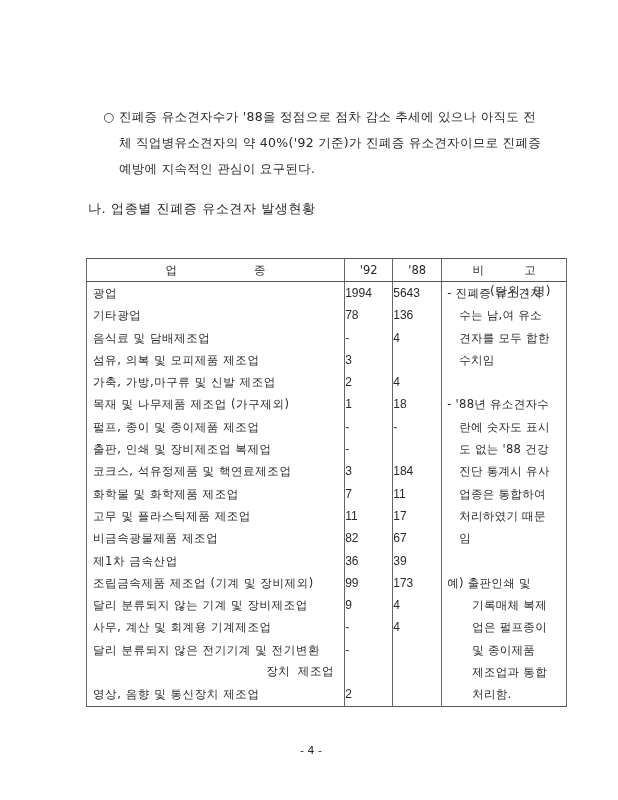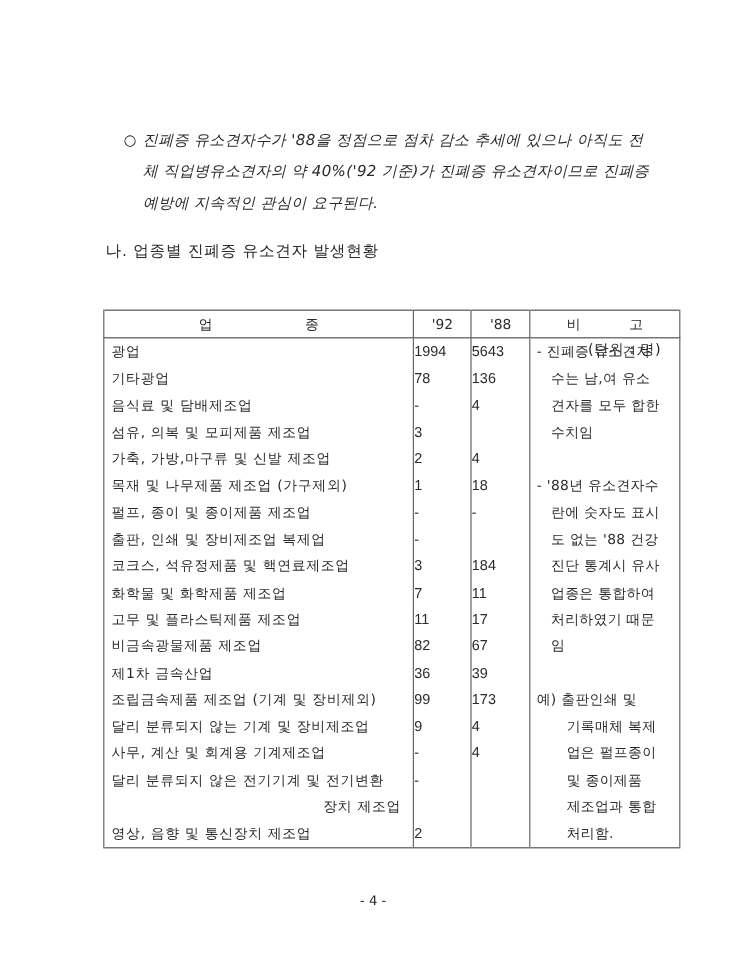--- a/index.html
+++ b/index.html
@@ -1,35 +1,35 @@
 <!DOCTYPE html>
 <html><head>
 <meta charset="utf-8">
 <style>
   html, body { margin: 0; padding: 0; }
   body {
     width: 618px; height: 800px; background: #ffffff; position: relative;
     font-family: "DejaVu Sans", sans-serif; color: #2a2a2a; overflow: hidden;
   }
   .para { position: absolute; left: 105px; top: 104px; width: 500px; font-size: 12.5px; line-height: 26px; letter-spacing: 0.3px; }
-  .para .line { display: block; white-space: nowrap; font-style: italic; }
+  .para .line { display: block; white-space: nowrap; }
   .para .bullet { display: inline-block; width: 16px; margin-left: -2px; }
   .para .indent { padding-left: 14px; }
   .section-title { position: absolute; left: 88px; top: 200px; font-size: 13px; letter-spacing: 0.6px; }
   .unit { position: absolute; left: 490px; top: 238px; font-size: 12px; letter-spacing: 0.5px; margin-top: 45px; }
   .tbl { position: absolute; left: 86px; top: 258px; width: 481px; border-collapse: collapse; border: 1.5px solid #555; font-size: 11.5px; }
   .tbl th, .tbl td { border-left: 1px solid #666; border-right: 1px solid #666; padding: 0; vertical-align: top; }
   .tbl thead th { height: 22px; font-weight: normal; border-bottom: 1.5px solid #555; text-align: center; vertical-align: middle; }
   .col-name { width: 259px; }
   .col-92 { width: 48px; }
   .col-88 { width: 49px; }
   .col-note { width: 125px; }
   .name-cell { padding-left: 6px !important; }
   .name-line { height: 22.3px; line-height: 22.3px; white-space: nowrap; letter-spacing: 0.6px; }
-  .name-line.cont { text-align: right; padding-right: 10px; }
+  .name-line.cont { text-align: right; padding-right: 10px; font-family: Liberation Mono, monospace; }
   .num-line { height: 22.3px; line-height: 22.3px; text-align: left; padding-right: 8px; font-family: "Liberation Sans", sans-serif; font-size: 12px; }
   .note-line { height: 22.3px; line-height: 22.3px; white-space: nowrap; padding-left: 5px; letter-spacing: 0.3px; }
   .note-line.ind { padding-left: 17px; }
   .note-line.ind2 { padding-left: 30px; }
   .hdr-split { display: flex; justify-content: space-around; padding: 0 40px; }
   .hdr-split2 { display: flex; justify-content: space-around; padding: 0 10px; }
   .page-num { position: absolute; left: 300px; top: 744px; font-size: 11px; }
 </style>
 </head>
 <body>

